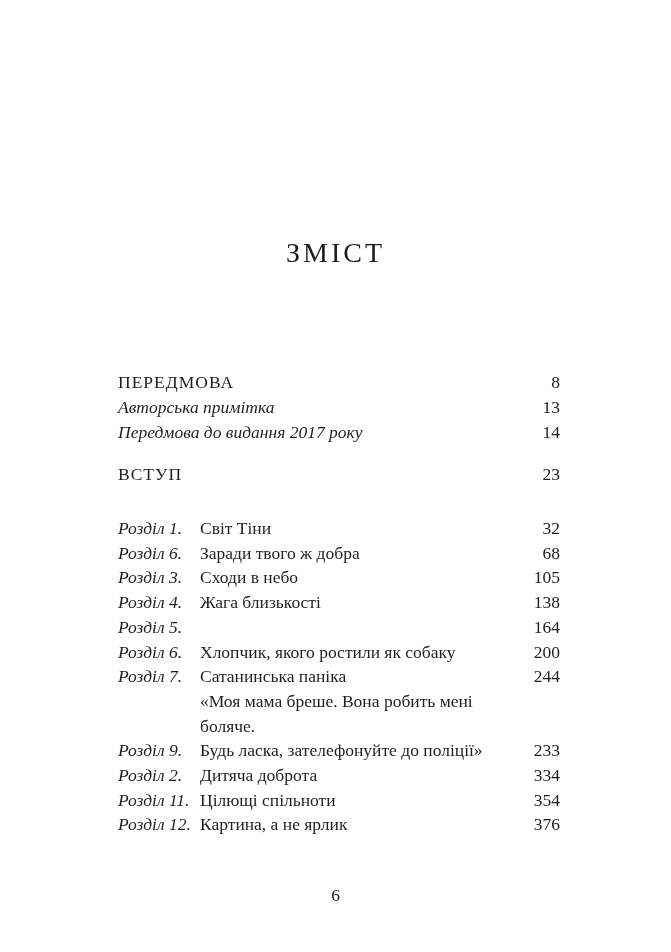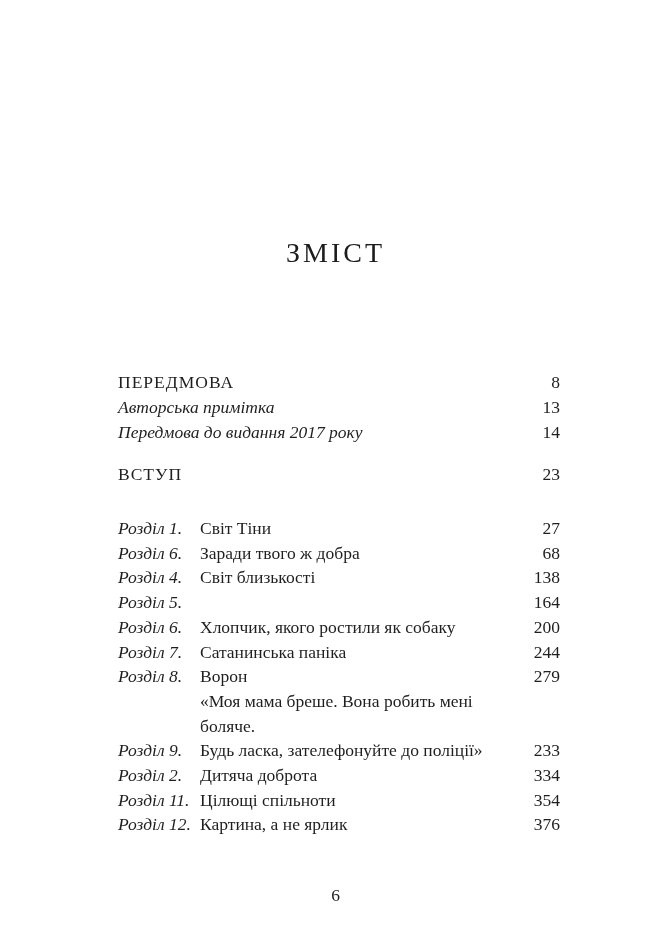--- a/index.html
+++ b/index.html
@@ -99,50 +99,50 @@
     </div>
 
     <div class="row intro-row">
       <span class="caps-label">ВСТУП</span>
       <span class="page-num">23</span>
     </div>
 
     <div class="row chapter-row">
       <span class="ch-label">Розділ 1.</span>
       <span class="ch-title">Світ Тіни</span>
-      <span class="page-num">27</span>
+      <span class="page-num">32</span>
     </div>
     <div class="row chapter-row">
       <span class="ch-label">Розділ 6.</span>
       <span class="ch-title">Заради твого ж добра</span>
       <span class="page-num">68</span>
     </div>
     <div class="row chapter-row">
+      <span class="ch-label">Розділ 3.</span>
+      <span class="ch-title">Сходи в небо</span>
+      <span class="page-num">105</span>
+    </div>
+    <div class="row chapter-row">
       <span class="ch-label">Розділ 4.</span>
-      <span class="ch-title">Світ близькості</span>
+      <span class="ch-title">Жага близькості</span>
       <span class="page-num">138</span>
     </div>
     <div class="row chapter-row">
       <span class="ch-label">Розділ 5.</span>
       <span class="page-num">164</span>
     </div>
     <div class="row chapter-row">
       <span class="ch-label">Розділ 6.</span>
       <span class="ch-title">Хлопчик, якого ростили як собаку</span>
       <span class="page-num">200</span>
     </div>
     <div class="row chapter-row">
       <span class="ch-label">Розділ 7.</span>
       <span class="ch-title">Сатанинська паніка</span>
       <span class="page-num">244</span>
-    </div>
-    <div class="row chapter-row">
-      <span class="ch-label">Розділ 8.</span>
-      <span class="ch-title">Ворон</span>
-      <span class="page-num">279</span>
     </div>
     <div class="row chapter-row">
       <span class="ch-label">Розділ 9.</span>
       <span class="ch-title">«Моя мама бреше. Вона робить мені боляче.
 Будь ласка, зателефонуйте до поліції»</span>
       <span class="page-num">233</span>
     </div>
     <div class="row chapter-row">
       <span class="ch-label">Розділ 2.</span>
       <span class="ch-title">Дитяча доброта</span>

